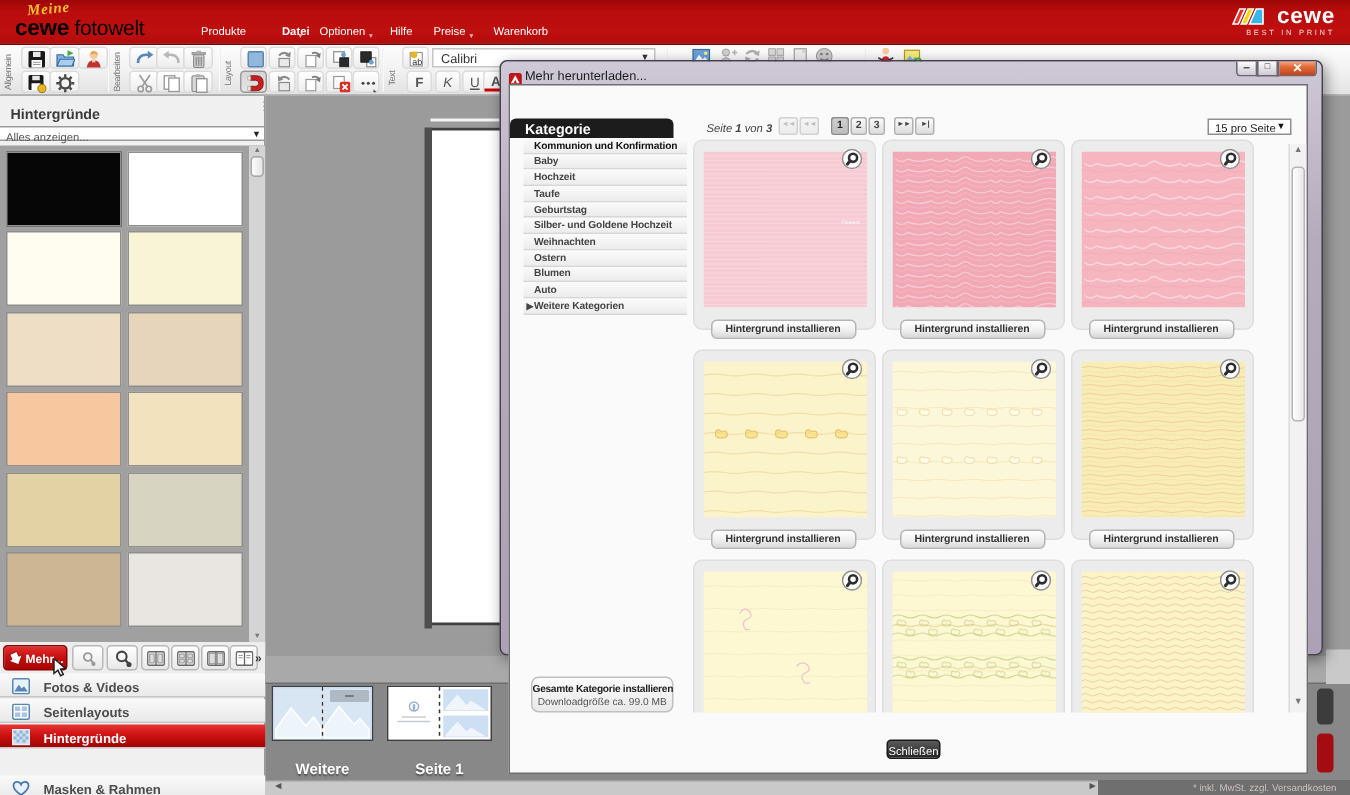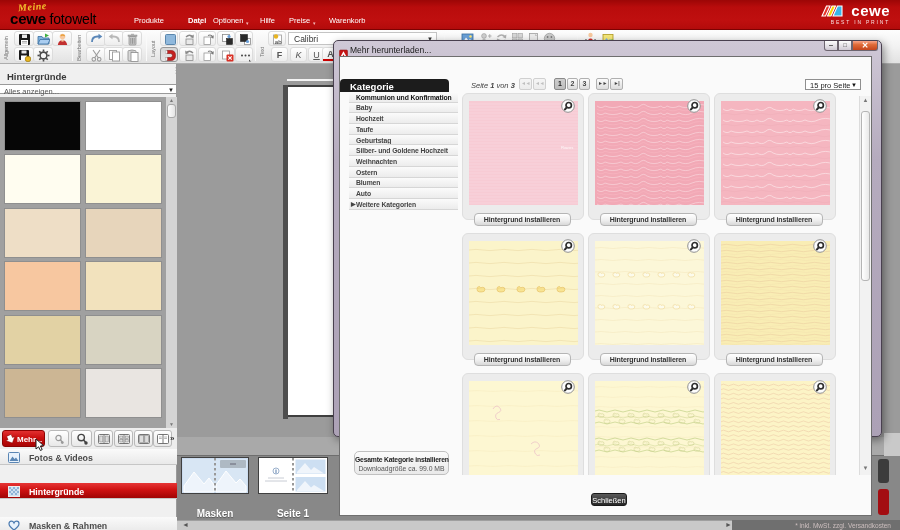--- a/index.html
+++ b/index.html
@@ -462,20 +462,30 @@
     <div class="abs" style="left:170px; top:6px; font-size:8px; color:#333; font-weight:bold;">»</div>
   </div>
   <div class="abs" id="navlist">
     <div class="nav" style="top:0px;text-decoration:underline;">
         <svg class="nicon" viewBox="0 0 12 11">
           <rect x="0.5" y="0.5" width="11" height="10" rx="1" fill="#e8f2fc" stroke="#5a86b4" stroke-width="1"></rect>
           <path d="M1.5 9 L4.5 4.5 L6.5 7 L8 5.5 L10.5 9 Z" fill="#5a86b4"></path>
         </svg>
         <span class="txt">Fotos &amp; Videos</span>
       </div>
+    <div class="nav" style="top:17px;">
+        <svg class="nicon" viewBox="0 0 12 11">
+          <rect x="0.5" y="0.5" width="11" height="10" rx="1" fill="#fff" stroke="#5a86b4" stroke-width="1"></rect>
+          <rect x="2" y="2" width="3.5" height="3" fill="#a8c4e0"></rect>
+          <rect x="6.5" y="2" width="3.5" height="3" fill="#a8c4e0"></rect>
+          <rect x="2" y="6" width="3.5" height="3" fill="#a8c4e0"></rect>
+          <rect x="6.5" y="6" width="3.5" height="3" fill="#a8c4e0"></rect>
+        </svg>
+        <span class="txt">Seitenlayouts</span>
+      </div>
     <div class="nav sel" style="top:34px;">
         <svg class="nicon" viewBox="0 0 12 11">
           <rect x="0.5" y="0.5" width="11" height="10" fill="#cfe0f0" stroke="#eee" stroke-width="1"></rect>
           <g fill="#8fb4d8">
             <rect x="1" y="1" width="2" height="2"></rect>
             <rect x="5" y="1" width="2" height="2"></rect>
             <rect x="9" y="1" width="2" height="2"></rect>
             <rect x="3" y="3" width="2" height="2"></rect>
             <rect x="7" y="3" width="2" height="2"></rect>
             <rect x="1" y="5" width="2" height="2"></rect>
@@ -525,21 +535,21 @@
     <line x1="34" y1="0" x2="34" y2="35" stroke="#fff" stroke-width="2" stroke-dasharray="2.5 2.5"></line>
     <line x1="34" y1="0" x2="34" y2="35" stroke="#333" stroke-width="1" stroke-dasharray="2.5 2.5"></line>
     <g>
       <rect x="36" y="1" width="31" height="15.5" fill="#cddff2" stroke="#fff" stroke-width="1"></rect>
       <path d="M38 14 L46 5 L52 12 L55 9 L65 15.5 L38 15.5 Z" fill="#f0f5fb"></path>
       <rect x="36" y="18.5" width="31" height="15.5" fill="#cddff2" stroke="#fff" stroke-width="1"></rect>
       <path d="M38 32 L46 23 L52 29.5 L55 27 L65 33 L38 33 Z" fill="#f0f5fb"></path>
     </g>
   </svg>
 </div>
-<div class="abs tlabel" style="left:175px;">Masken</div>
+<div class="abs tlabel" style="left:175px;">Weitere</div>
 <div class="abs tlabel" style="left:253px;">Seite 1</div>
 <div class="abs" id="hscroll"></div>
 <div class="abs" id="hsl">◄</div>
 <div class="abs" id="hsr">►</div>
 <div class="abs" id="pricebar">
     <span class="t">* inkl. MwSt. zzgl. Versandkosten</span>
   </div>
 <div class="abs" id="rg1"></div>
 <div class="abs" id="darkbtn"></div>
 <div class="abs" id="redbtn"></div>

